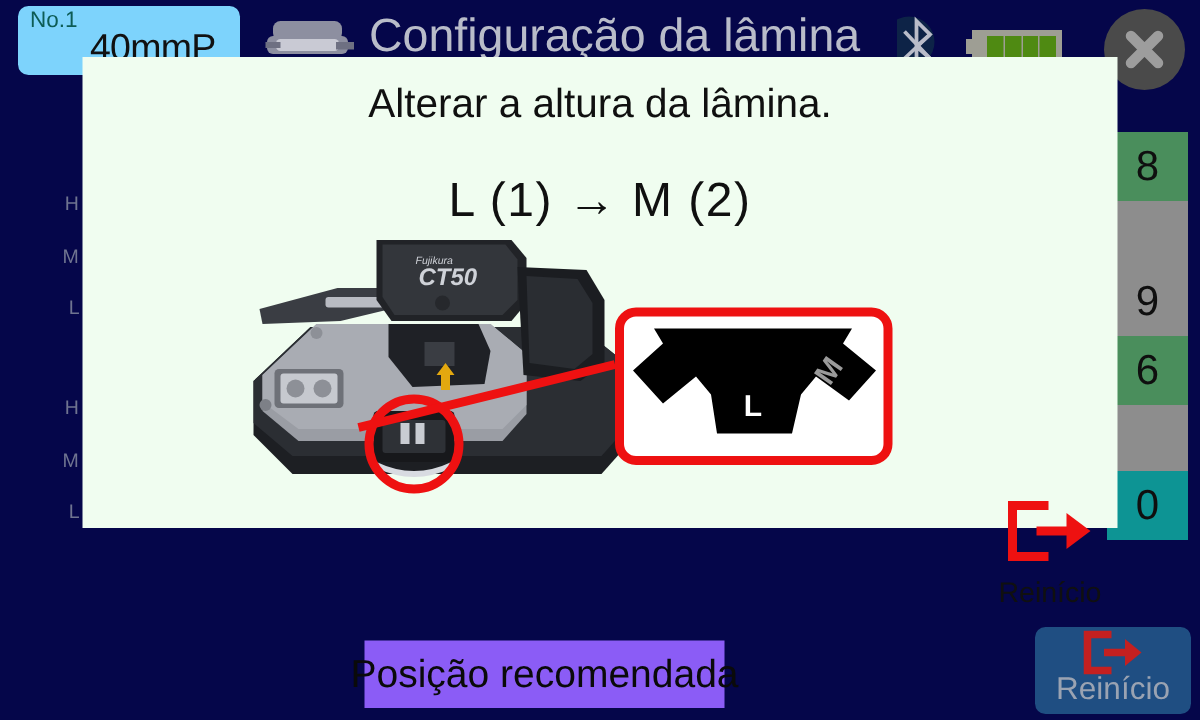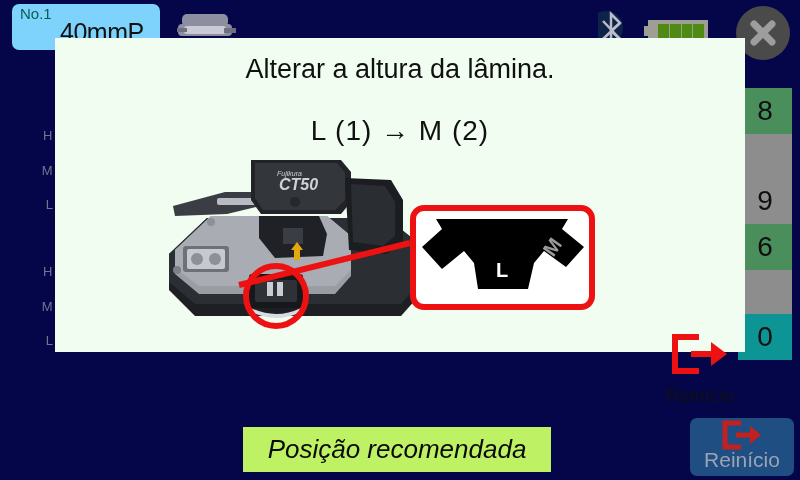--- a/index.html
+++ b/index.html
@@ -74,26 +74,25 @@
 
   .valcell {
     position: absolute; right: 8px;
     width: 54px; height: 46px;
     display: flex; align-items: center; justify-content: center;
     font-size: 28px; color: #0f0f0f;
   }
 
   .green-bar {
     position: absolute; left: 243px; top: 427px;
-    width: 308px; height: 45px;
-    background: #bef264;
+    width: 240px; height: 45px;
+    background: #8b5cf6;
     display: flex; align-items: center; justify-content: center;
     font-size: 26px; color: #0a0a0a;
     white-space: nowrap;
-    font-style: italic;
   }
   .restart-btn-bg {
     position: absolute; left: 690px; top: 418px;
     width: 104px; height: 58px;
     background: #1f4e82; border-radius: 7px;
   }
   .restart-btn-bg .lbl {
     position: absolute; left: 0; right: 0; bottom: 4px;
     text-align: center; font-size: 21px; color: #9aa3b2;
   }
@@ -110,21 +109,21 @@
     z-index: 10;
   }
   .dlg-title {
     position: absolute; left: 0; right: 0; top: 16px;
     text-align: center;
     font-size: 27px; color: #101010;
   }
   .dlg-transition {
     position: absolute; left: 0; right: 0; top: 77px;
     text-align: center;
-    font-size: 28px; color: #101010;
+    font-size: 32px; color: #101010;
     letter-spacing: 1px;
   }
 
   .device-wrap {
     position: absolute; left: 100px; top: 120px;
     width: 275px; height: 185px;
   }
   .callout {
     position: absolute; left: 355px; top: 167px;
     width: 185px; height: 105px;
@@ -159,20 +158,21 @@
     </div>
 
     <svg class="titlebar-icon" viewBox="0 0 62 30">
       <rect x="6" y="2" width="46" height="13" rx="5" fill="#8d8fa0"></rect>
       <rect x="2" y="12" width="54" height="12" rx="4" fill="#8d8fa0"></rect>
       <rect x="8" y="14" width="42" height="8" rx="3" fill="#c9cad4"></rect>
       <rect x="1" y="16" width="10" height="4" fill="#6e7082"></rect>
       <rect x="48" y="16" width="12" height="5" fill="#6e7082"></rect>
     </svg>
 
+    <div class="app-title">Configuração da lâmina</div>
 
     <svg class="bt-icon" viewBox="0 0 30 36">
       <circle cx="8" cy="18" r="17" fill="#0d2347"></circle>
       <path d="M13 4 L22 13 L13 21 L13 4 Z M13 21 L22 29 L13 36 L13 21 Z" fill="none" stroke="#b9bcc9" stroke-width="2.5"></path>
       <path d="M5 11 L22 29 M5 29 L22 13" stroke="#b9bcc9" stroke-width="2.5" fill="none"></path>
     </svg>
 
     <div class="battery-cap"></div>
     <div class="battery">
       <span class="cell"></span>

